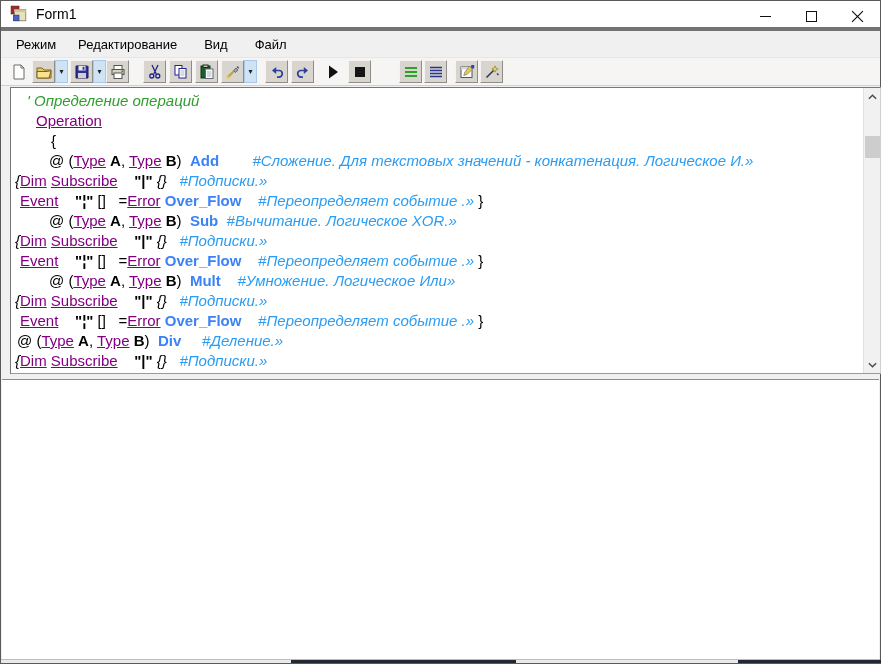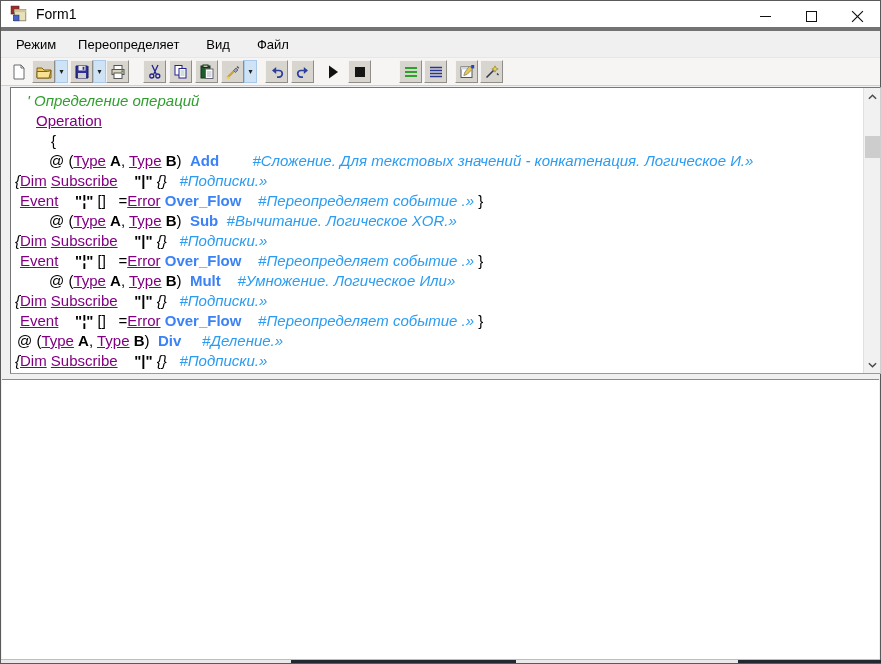--- a/index.html
+++ b/index.html
@@ -88,21 +88,21 @@
       <div class="win-btn">
         <svg width="13" height="13" viewBox="0 0 12 12">
           <path d="M1 1 L11 11 M11 1 L1 11" stroke="#111" stroke-width="1.1" fill="none"></path>
         </svg>
       </div>
     </div>
   </div>
 
   <div class="menubar">
       <div class="menu-item">Режим</div>
-      <div class="menu-item">Переопределяет</div>
+      <div class="menu-item">Редактирование</div>
       <div class="menu-item sp">Вид</div>
       <div class="menu-item sp">Файл</div>
     </div>
 
   <div class="toolbar">
       <div class="tbtn" style="margin-left: 0px;">
         <span>
           <svg viewBox="0 0 16 16">
             <path d="M3 1h7l3 3v11H3z" fill="#fff" stroke="#6b6b6b"></path>
             <path d="M10 1v3h3" fill="none" stroke="#6b6b6b"></path>

